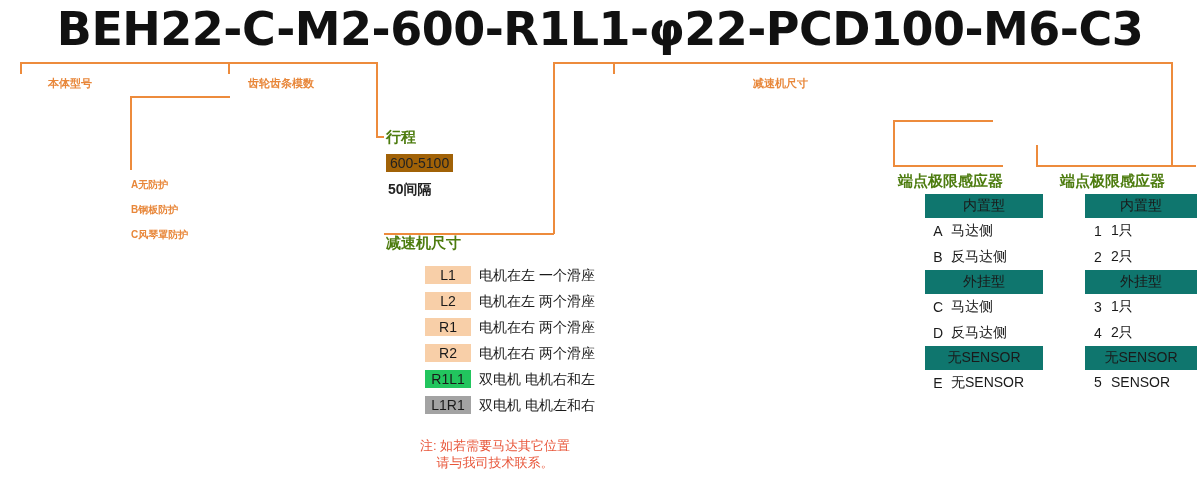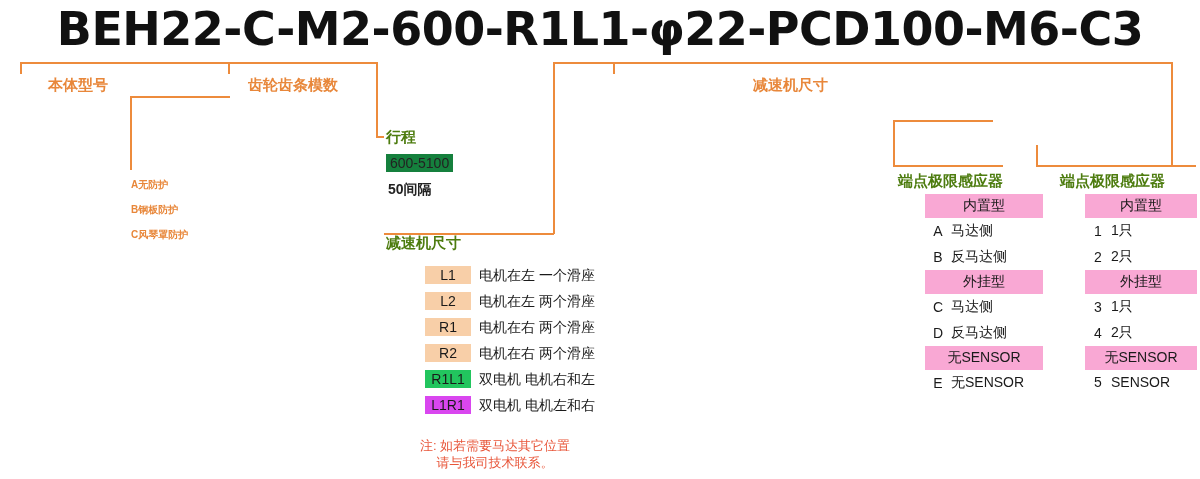--- a/index.html
+++ b/index.html
@@ -25,46 +25,46 @@
   }
   
   .ln{position:absolute;background:#ED8B3C;}
   .lnh{height:2px;}
   .lnv{width:2px;}
   
   .glabel{
     position:absolute;
     color:#E8873A;
     font-weight:bold;
+    font-size:11px;
+    white-space:nowrap;
+  }
+  .sublabel{
+    position:absolute;
+    color:#4d7c0f;
+    font-weight:bold;
     font-size:15px;
     white-space:nowrap;
   }
-  .sublabel{
-    position:absolute;
-    color:#4d7c0f;
-    font-weight:bold;
-    font-size:15px;
-    white-space:nowrap;
-  }
   .optline{
     position:absolute;
     color:#E8873A;
     font-weight:bold;
     font-size:10px;
     white-space:nowrap;
   }
   .plain{
     position:absolute;
     font-size:14px;
     color:#222;
     white-space:nowrap;
   }
   .hl{
     position:absolute;
-    background:#15803d;
+    background:#a16207;
     font-size:14px;
     color:#222;
     padding:1px 4px;
     white-space:nowrap;
   }
   
   .mp-row{position:absolute;white-space:nowrap;font-size:14px;padding-left:39px;}
   .mp-code{
     display:inline-block;
     background:#F8CFA8;
@@ -77,21 +77,21 @@
     position:absolute;
     color:#E8563A;
     font-size:13px;
     text-align:center;
     white-space:nowrap;
     line-height:17px;
   }
   
   .sbox{position:absolute;}
   .s-head{
-    background:#f9a8d4;
+    background:#0f766e;
     text-align:center;
     font-size:14px;
     padding:3px 0;
     width:100%;
     box-sizing:border-box;
   }
   .s-row{
     display:flex;
     align-items:center;
     font-size:14px;
@@ -160,21 +160,21 @@
   <div class="mp-row" style="left:386px;top:318px;">
     <span class="mp-code" style="width:40px;">R1</span><span class="mp-desc">电机在右  两个滑座</span>
   </div>
   <div class="mp-row" style="left:386px;top:344px;">
     <span class="mp-code" style="width:40px;">R2</span><span class="mp-desc">电机在右  两个滑座</span>
   </div>
   <div class="mp-row" style="left:386px;top:370px;">
     <span class="mp-code" style="width:40px;background:#22c55e;">R1L1</span><span class="mp-desc">双电机  电机右和左</span>
   </div>
   <div class="mp-row" style="left:386px;top:396px;">
-    <span class="mp-code" style="width:40px;background:#d946ef;">L1R1</span><span class="mp-desc">双电机  电机左和右</span>
+    <span class="mp-code" style="width:40px;background:#a3a3a3;">L1R1</span><span class="mp-desc">双电机  电机左和右</span>
   </div>
 
   <div class="note" style="left:380px;top:437px;width:230px;">
     <span>注: 如若需要马达其它位置</span><br>
     <span>请与我司技术联系。</span>
   </div>
 
   <div class="sublabel" style="left:898px;top:172px;">端点极限感应器</div>
   <div class="sbox" style="left:925px;top:194px;width:118px;">
     <div class="s-head">内置型</div>

